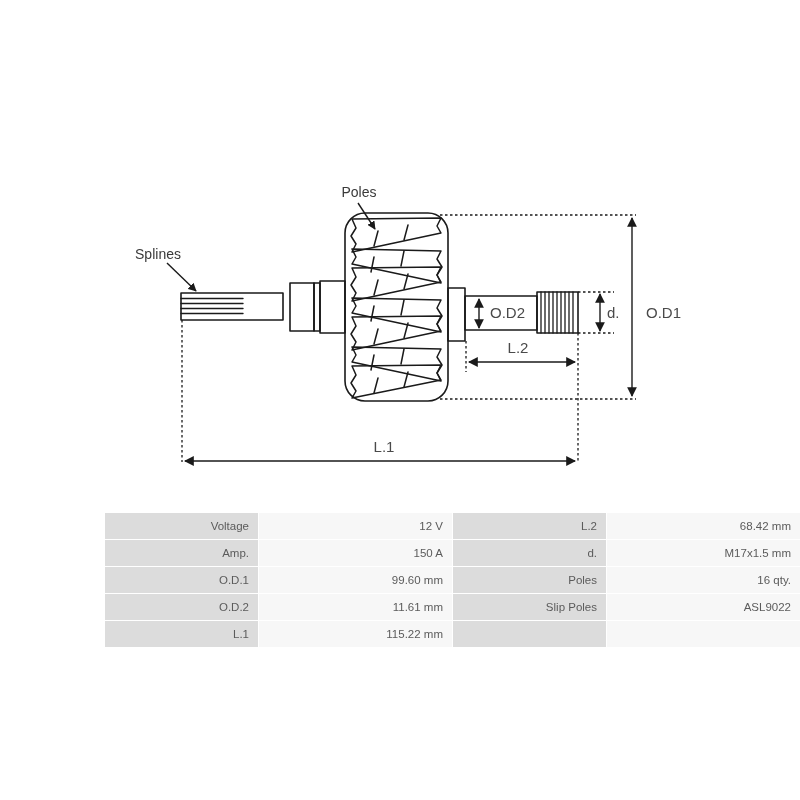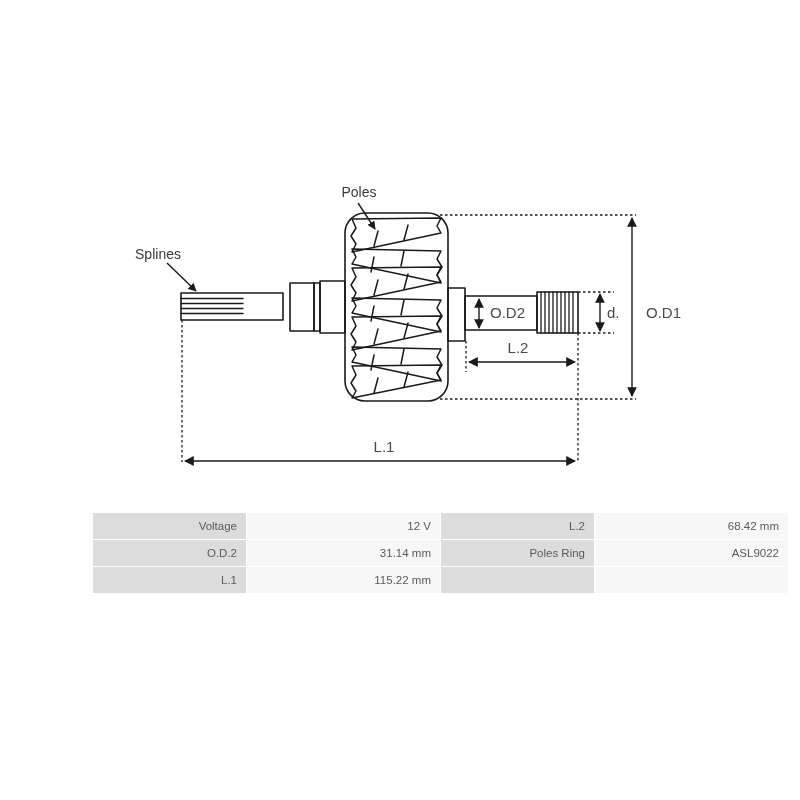--- a/index.html
+++ b/index.html
@@ -35,21 +35,21 @@
     font-size: 15px;
     fill: #4a4a4a;
   }
   .callout-label {
     font-family: "Liberation Sans", sans-serif;
     font-size: 14px;
     fill: #3a3a3a;
   }
   .spec-table-wrap {
     position: absolute;
-    left: 92px;
+    left: 104px;
     top: 512px;
     width: 620px;
   }
   table.spec-table {
     border-collapse: collapse;
     width: 620px;
     table-layout: fixed;
   }
   table.spec-table td {
     height: 26px;
@@ -228,23 +228,35 @@
   <div class="spec-table-wrap">
     <table class="spec-table">
       <tbody>
         <tr>
           <td class="key">Voltage</td>
           <td class="val">12 V</td>
           <td class="key">L.2</td>
           <td class="val">68.42 mm</td>
         </tr>
         <tr>
+          <td class="key">Amp.</td>
+          <td class="val">150 A</td>
+          <td class="key">d.</td>
+          <td class="val">M17x1.5 mm</td>
+        </tr>
+        <tr>
+          <td class="key">O.D.1</td>
+          <td class="val">99.60 mm</td>
+          <td class="key">Poles</td>
+          <td class="val">16 qty.</td>
+        </tr>
+        <tr>
           <td class="key">O.D.2</td>
-          <td class="val">31.14 mm</td>
-          <td class="key">Poles Ring</td>
+          <td class="val">11.61 mm</td>
+          <td class="key">Slip Poles</td>
           <td class="val">ASL9022</td>
         </tr>
         <tr class="empty">
           <td class="key" style="color: rgb(91, 91, 91);">L.1</td>
           <td class="val" style="color: rgb(91, 91, 91);">115.22 mm</td>
           <td class="key"></td>
           <td class="val"></td>
         </tr>
       </tbody>
     </table>

